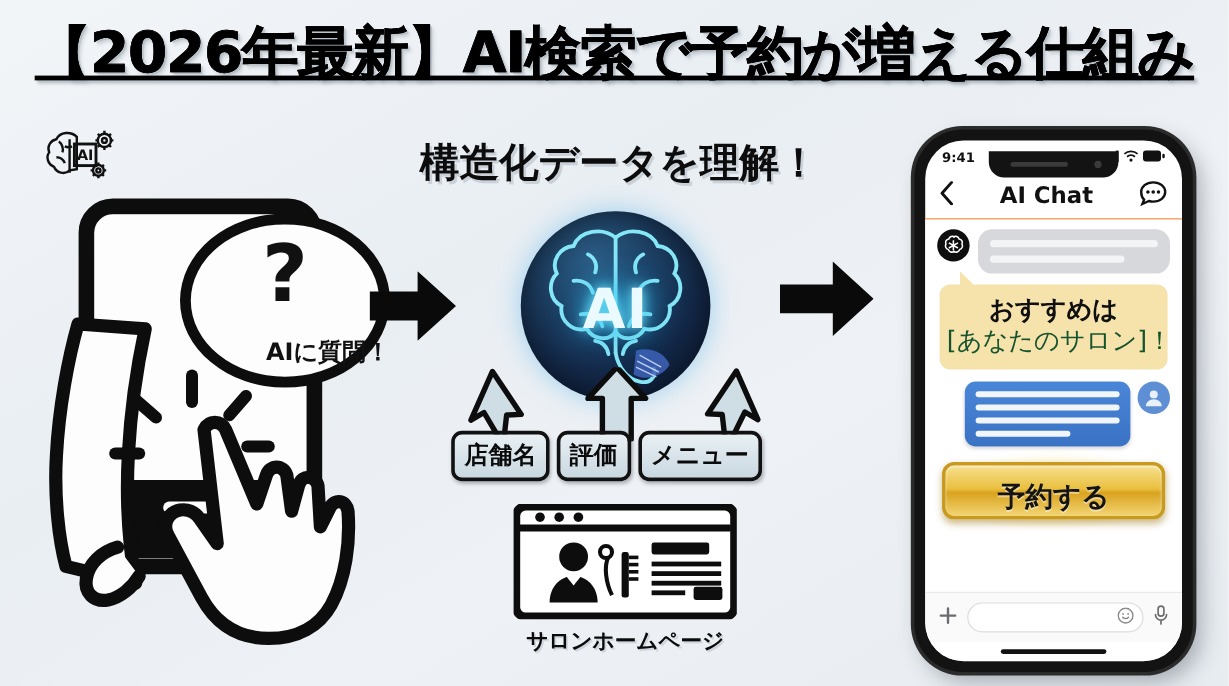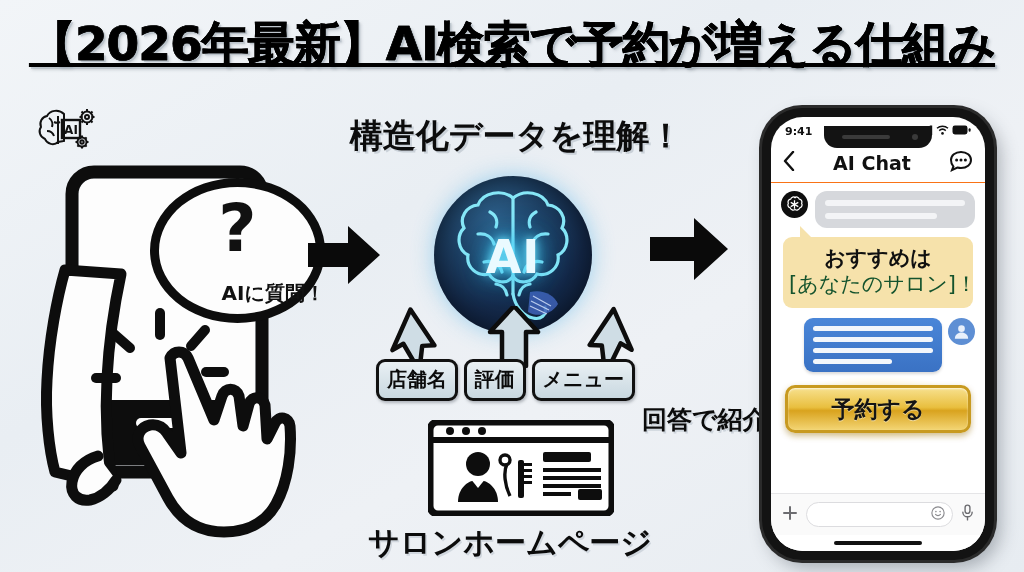--- a/index.html
+++ b/index.html
@@ -100,22 +100,22 @@
     padding: 3px 8px 5px; height: 42px;
     display: flex; align-items: center; justify-content: center;
     box-shadow: 1px 2px 3px rgba(60,70,80,.35);
   }
   .sd-box span { font-size: 20px; font-weight: 900; color: #0b0b0b; white-space: nowrap; }
 
   
   .site-mock { position: absolute; left: 428px; top: 420px; width: 186px; height: 96px; }
   .site-mock svg { display: block; width: 100%; height: 100%; }
   .site-caption {
-    position: absolute; left: 368px; top: 522px; width: 278px; text-align: right;
-    font-size: 31px; font-weight: 900; color: #0b0b0b; white-space: nowrap;
+    position: absolute; left: 382px; top: 522px; width: 278px; text-align: center;
+    font-size: 18px; font-weight: 900; color: #0b0b0b; white-space: nowrap;
     text-shadow: 1.5px 1.5px 0 rgba(175,185,195,.45);
   }
 
   
   .flow-caption {
     position: absolute; left: 642px; top: 406px; width: 150px;
     font-size: 25px; font-weight: 900; color: #0b0b0b; line-height: 1.14;
     text-shadow: 1.5px 1.5px 0 rgba(175,185,195,.5);
   }
   .flow-caption div { white-space: nowrap; }
@@ -192,21 +192,21 @@
   .cta-wrap { margin: 13px 4px 0; position: relative; }
   .cta-glow {
     position: absolute; inset: -10px -6px; border-radius: 18px;
     background: radial-gradient(ellipse at center, rgba(255,216,90,.55) 0%, rgba(255,216,90,0) 70%);
   }
   .cta-btn {
     position: relative; height: 48px; border-radius: 10px;
     background: linear-gradient(180deg, #f4d濃 0%, #e9c04a 100%);
     background: linear-gradient(180deg, #f7e08d 0%, #e9bf3f 46%, #d9a31e 54%, #f3d574 100%);
     border: 3px solid #c89a20;
-    display: flex; align-items: center; justify-content: center;
+    display: flex; align-items: flex-end; justify-content: center;
     box-shadow: 0 3px 6px rgba(150,110,10,.45), inset 0 1px 2px rgba(255,255,255,.7);
   }
   .cta-btn span {
     font-size: 23px; font-weight: 900; color: #141414;
     text-shadow: 0 1px 0 rgba(255,255,255,.45);
   }
 
   .input-bar {
     height: 42px; border-top: 1px solid #e5e5e7; background: #fafafa;
     display: flex; align-items: center; gap: 8px; padding: 0 11px;
@@ -376,21 +376,20 @@
   </div>
   <div class="site-caption">サロンホームページ</div>
 
   <div class="arrow" style="left:650px; top:218px;">
     <svg width="78" height="62" viewBox="0 0 78 62" xmlns="http://www.w3.org/2000/svg">
       <path d="M0 19h44V0l34 31-34 31V43H0z" fill="#0a0a0a"></path>
     </svg>
   </div>
 
   <div class="flow-caption">
-    <div>回答で紹介</div>
   </div>
 
   <div class="phone">
     <div class="phone-screen">
       <div class="notch">
         <span class="speaker"></span>
         <span class="cam"></span>
       </div>
 
       <div class="statusbar">

